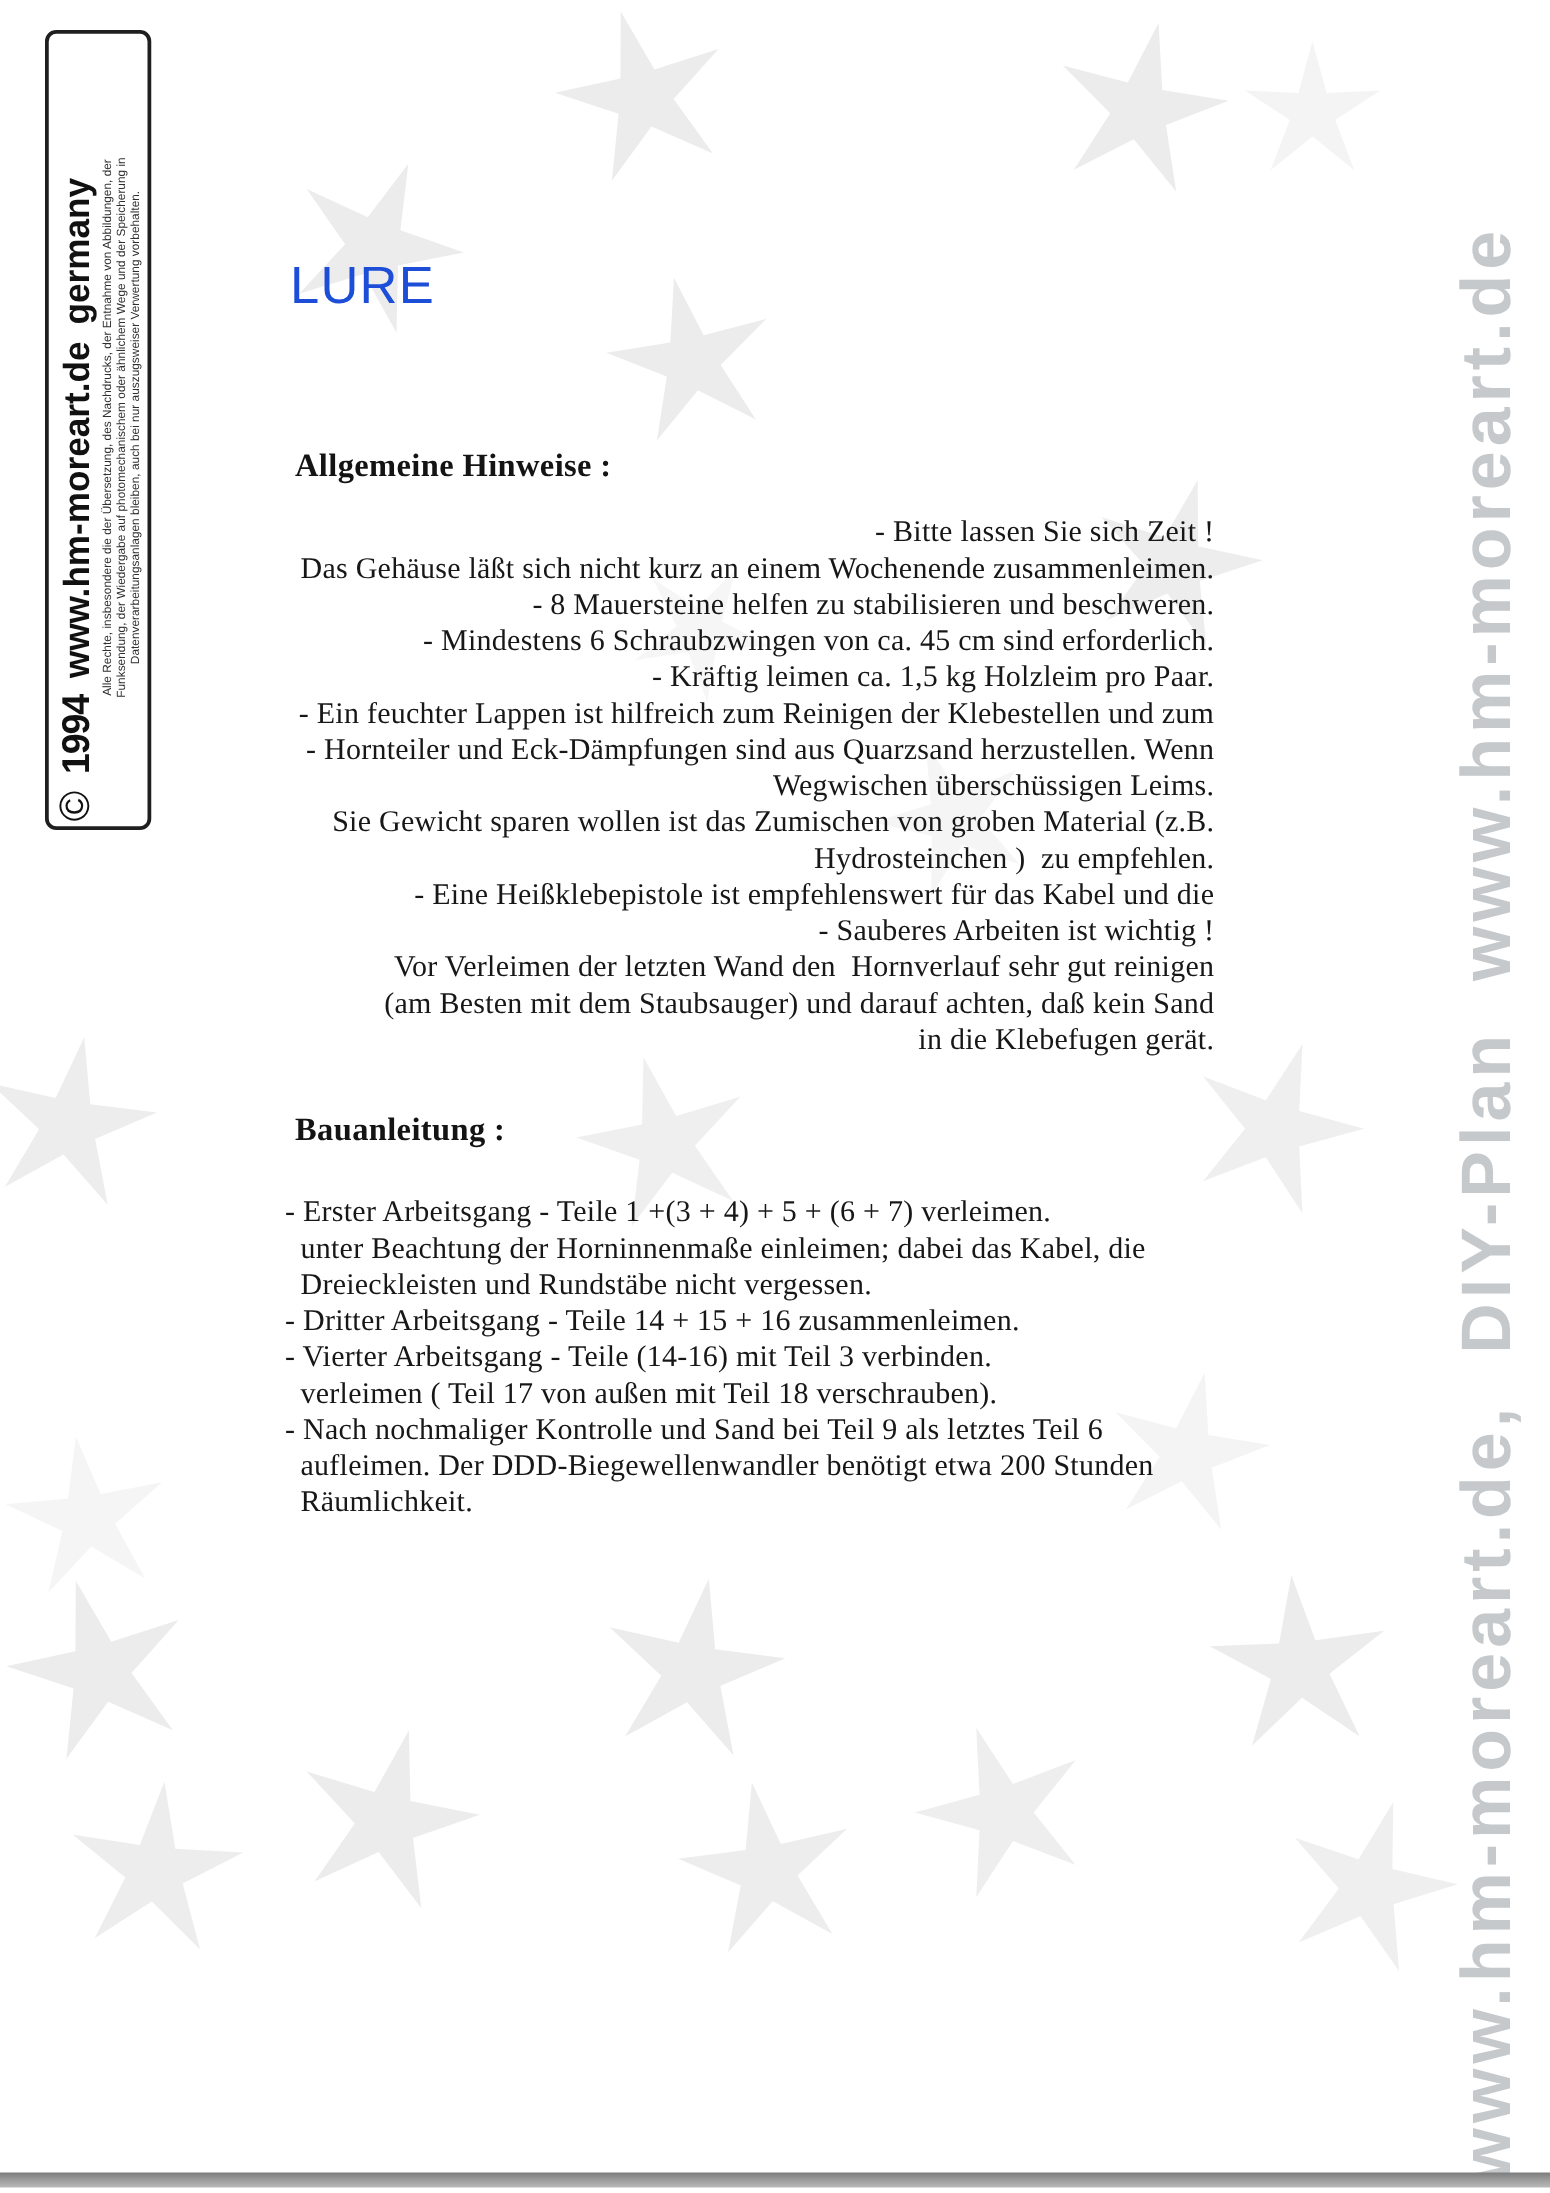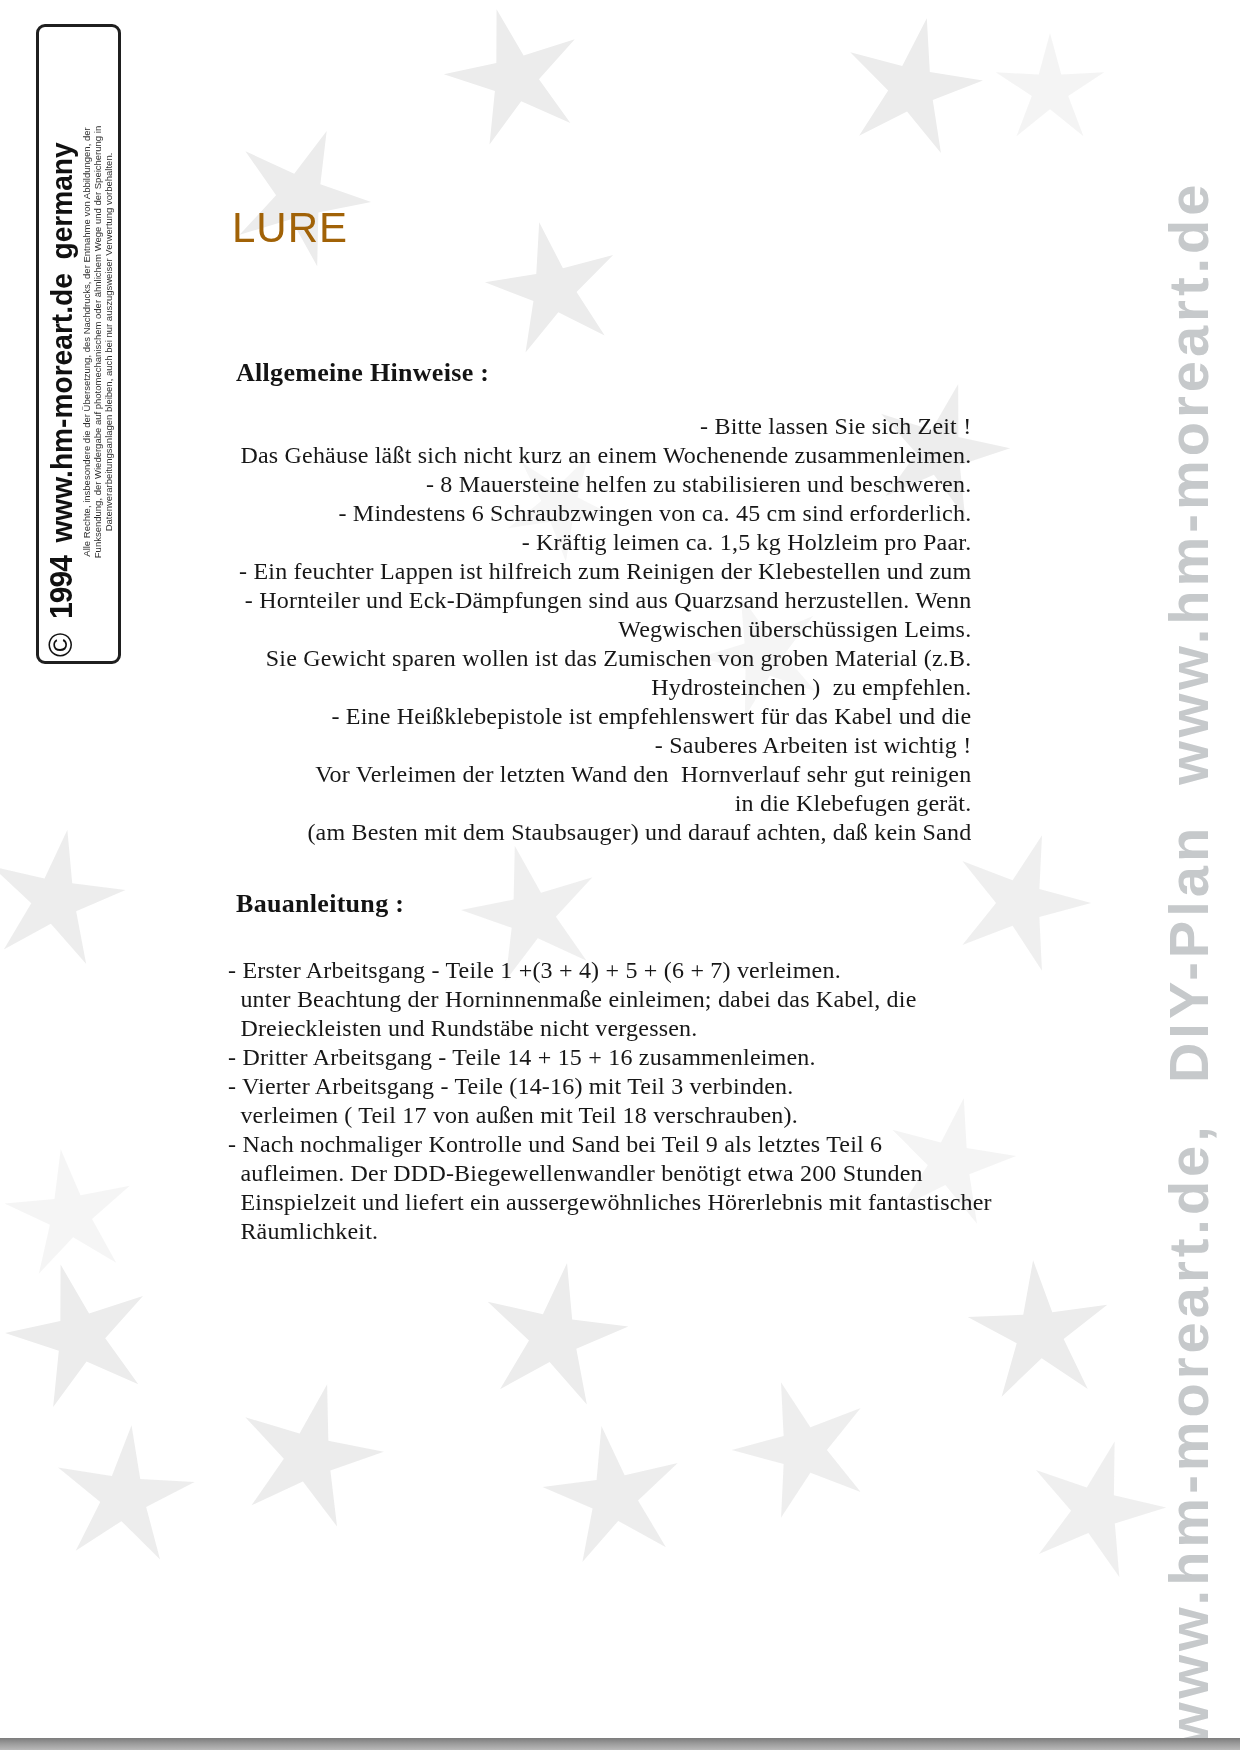--- a/index.html
+++ b/index.html
@@ -52,21 +52,21 @@
     font-family:"Liberation Sans", sans-serif;
     font-size:9.5px;line-height:11px;color:#2e2e2e;
     text-align:center;white-space:pre;
   }
 
   
   .title{
     position:absolute;left:232px;top:205px;margin:0;
     font-family:"Liberation Sans", sans-serif;
     font-weight:normal;font-size:42px;line-height:1.1;
-    letter-spacing:1px;color:#a16207;
+    letter-spacing:1px;color:#1d4ed8;
   }
   .heading{
     position:absolute;left:236px;margin:0;
     font-family:"Liberation Serif", serif;
     font-weight:bold;font-size:26px;color:#141414;
     letter-spacing:0.3px;
   }
   .h1pos{top:358px;}
   .h2pos{top:889px;}
   .lines{position:absolute;left:228px;}
@@ -183,31 +183,30 @@
     <div class="text-line">- Mindestens 6 Schraubzwingen von ca. 45 cm sind erforderlich.</div>
     <div class="text-line">- Kräftig leimen ca. 1,5 kg Holzleim pro Paar.</div>
     <div class="text-line">- Ein feuchter Lappen ist hilfreich zum Reinigen der Klebestellen und zum</div>
     <div class="text-line">- Hornteiler und Eck-Dämpfungen sind aus Quarzsand herzustellen. Wenn</div>
     <div class="text-line">  Wegwischen überschüssigen Leims.</div>
     <div class="text-line">  Sie Gewicht sparen wollen ist das Zumischen von groben Material (z.B.</div>
     <div class="text-line">  Hydrosteinchen )  zu empfehlen.</div>
     <div class="text-line">- Eine Heißklebepistole ist empfehlenswert für das Kabel und die</div>
     <div class="text-line">- Sauberes Arbeiten ist wichtig !</div>
     <div class="text-line">  Vor Verleimen der letzten Wand den  Hornverlauf sehr gut reinigen</div>
+    <div class="text-line">  (am Besten mit dem Staubsauger) und darauf achten, daß kein Sand</div>
     <div class="text-line">   in die Klebefugen gerät.</div>
-    <div class="text-line">  (am Besten mit dem Staubsauger) und darauf achten, daß kein Sand</div>
   </div>
 
 <h2 class="heading h2pos">Bauanleitung :</h2>
 <div class="lines s2">
     <div class="text-line">- Erster Arbeitsgang - Teile 1 +(3 + 4) + 5 + (6 + 7) verleimen.</div>
     <div class="text-line">  unter Beachtung der Horninnenmaße einleimen; dabei das Kabel, die</div>
     <div class="text-line">  Dreieckleisten und Rundstäbe nicht vergessen.</div>
     <div class="text-line">- Dritter Arbeitsgang - Teile 14 + 15 + 16 zusammenleimen.</div>
     <div class="text-line">- Vierter Arbeitsgang - Teile (14-16) mit Teil 3 verbinden.</div>
     <div class="text-line">  verleimen ( Teil 17 von außen mit Teil 18 verschrauben).</div>
     <div class="text-line">- Nach nochmaliger Kontrolle und Sand bei Teil 9 als letztes Teil 6</div>
     <div class="text-line">  aufleimen. Der DDD-Biegewellenwandler benötigt etwa 200 Stunden</div>
-    <div class="text-line">  Einspielzeit und liefert ein aussergewöhnliches Hörerlebnis mit fantastischer</div>
     <div class="text-line">  Räumlichkeit.</div>
   </div>
 
 <div class="bottom-bar"></div>
 
 </body></html>

